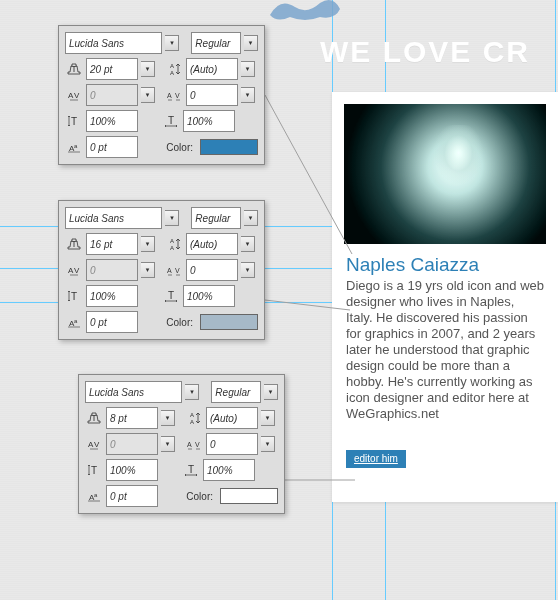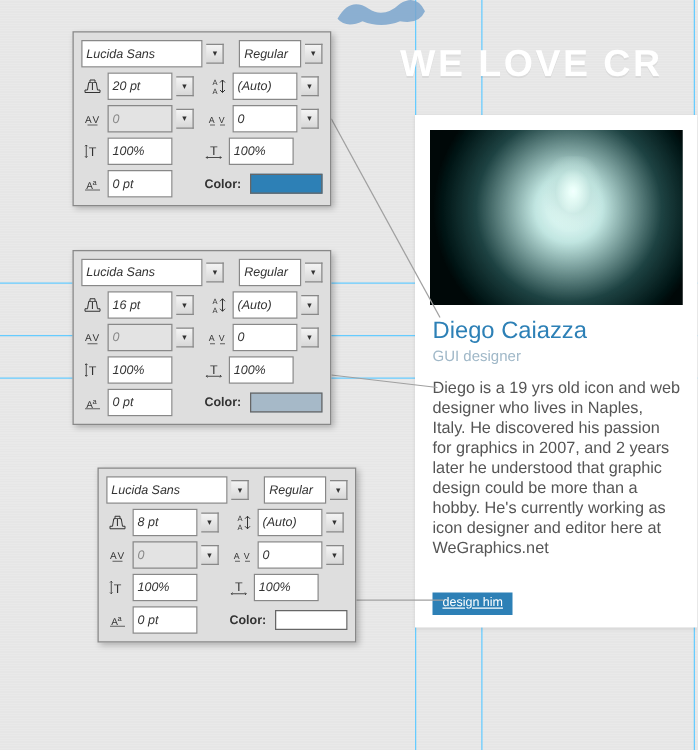--- a/index.html
+++ b/index.html
@@ -145,21 +145,21 @@
   .ico {
     width:18px; height:18px;
     display:flex; align-items:center; justify-content:center;
     font-size:9px; color:#333;
     flex-shrink:0;
   }
   .swatch {
     width:58px; height:16px;
     border:1px solid #666;
   }
-  .lbl { font-size:10px; color:#333; margin-left:auto; margin-right:4px;font-weight:bold;}
+  .lbl { font-size:10px; color:#333; margin-left:auto; margin-right:4px;}
 
   svg.iconsvg { width:16px; height:16px; }
 </style>
 </head>
 <body>
 
 <div id="guides">
     <div class="hguide" style="top: 226px;"></div>
     <div class="hguide" style="top: 268px;"></div>
     <div class="hguide" style="top: 302px;"></div>
@@ -169,24 +169,23 @@
   </div>
 
 <svg class="decor" viewBox="0 0 80 30">
   <path d="M5 20 Q15 2 30 12 Q42 20 55 8 Q68 0 75 14 Q70 25 55 22 Q40 28 25 22 Q12 28 5 20 Z" fill="#7aa5cc" opacity="0.85"></path>
 </svg>
 
 <div class="banner">WE LOVE CR</div>
 
 <div class="card">
   <div class="photo"></div>
-  <h2>Diego Caiazza</h2>
-  <div class="subtitle">GUI designer</div>
+  <h2>Naples Caiazza</h2>
   <div class="body">Diego is a 19 yrs old icon and web designer who lives in Naples, Italy. He discovered his passion for graphics in 2007, and 2 years later he understood that graphic design could be more than a hobby. He's currently working as icon designer and editor here at WeGraphics.net</div>
-  <span class="contact-btn">design him</span>
+  <span class="contact-btn">editor him</span>
 </div>
 
 <svg id="pointers" width="558" height="600" style="position:absolute;left:0;top:0;z-index:3;pointer-events:none;">
 <line x1="265" y1="95" x2="352" y2="254" class="pointer"></line>
     <line x1="265" y1="300" x2="350" y2="310" class="pointer"></line>
     <line x1="285" y1="480" x2="355" y2="480" class="pointer"></line>
   </svg>
 
 <div id="panels">
     <div class="panel" style="left: 58px; top: 25px;">

